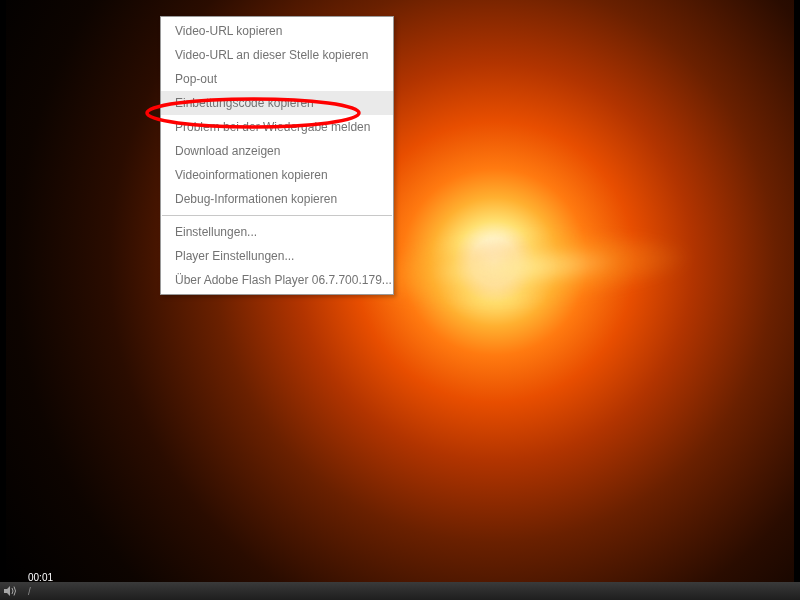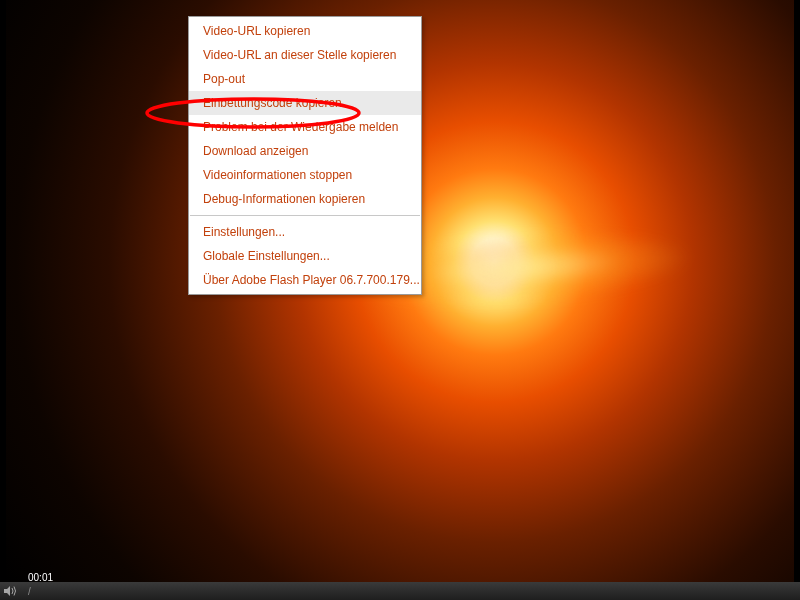--- a/index.html
+++ b/index.html
@@ -57,23 +57,22 @@
   .time-total { color: #8a8a8a; }
   .context-menu {
     position: absolute;
     left: 160px; top: 16px;
     width: 234px;
     background: #ffffff;
     border: 1px solid #9a9a9a;
     box-shadow: 2px 2px 4px rgba(0,0,0,0.25);
     padding: 2px 0;
     font-size: 12px;
-    color: #c2410c;
+    color: #737373;
     z-index: 10;
-    margin-left: 28px;
   }
   .menu-item {
     padding: 5px 14px 5px 14px;
     white-space: nowrap;
     cursor: default;
   }
   .menu-item.highlight {
     background: #eaeaea;
   }
   .menu-sep {
@@ -98,25 +97,25 @@
     <div class="flare-streak"></div>
   </div>
 
   <div class="context-menu">
     <div class="menu-item">Video-URL kopieren</div>
     <div class="menu-item">Video-URL an dieser Stelle kopieren</div>
     <div class="menu-item">Pop-out</div>
     <div class="menu-item highlight">Einbettungscode kopieren</div>
     <div class="menu-item">Problem bei der Wiedergabe melden</div>
     <div class="menu-item">Download anzeigen</div>
-    <div class="menu-item">Videoinformationen stoppen</div>
+    <div class="menu-item">Videoinformationen kopieren</div>
     <div class="menu-item">Debug-Informationen kopieren</div>
     <div class="menu-sep"></div>
     <div class="menu-item">Einstellungen...</div>
-    <div class="menu-item">Globale Einstellungen...</div>
+    <div class="menu-item">Player Einstellungen...</div>
     <div class="menu-item">Über Adobe Flash Player 06.7.700.179...</div>
   </div>
 
   <svg class="highlight-ellipse" viewBox="0 0 222 36">
     <ellipse cx="111" cy="18" rx="106" ry="14" fill="none" stroke-width="3.5" stroke="#ff0000"></ellipse>
   </svg>
 
   <div class="control-bar">
     <div class="volume-icon">
       <svg width="14" height="12" viewBox="0 0 14 12">

